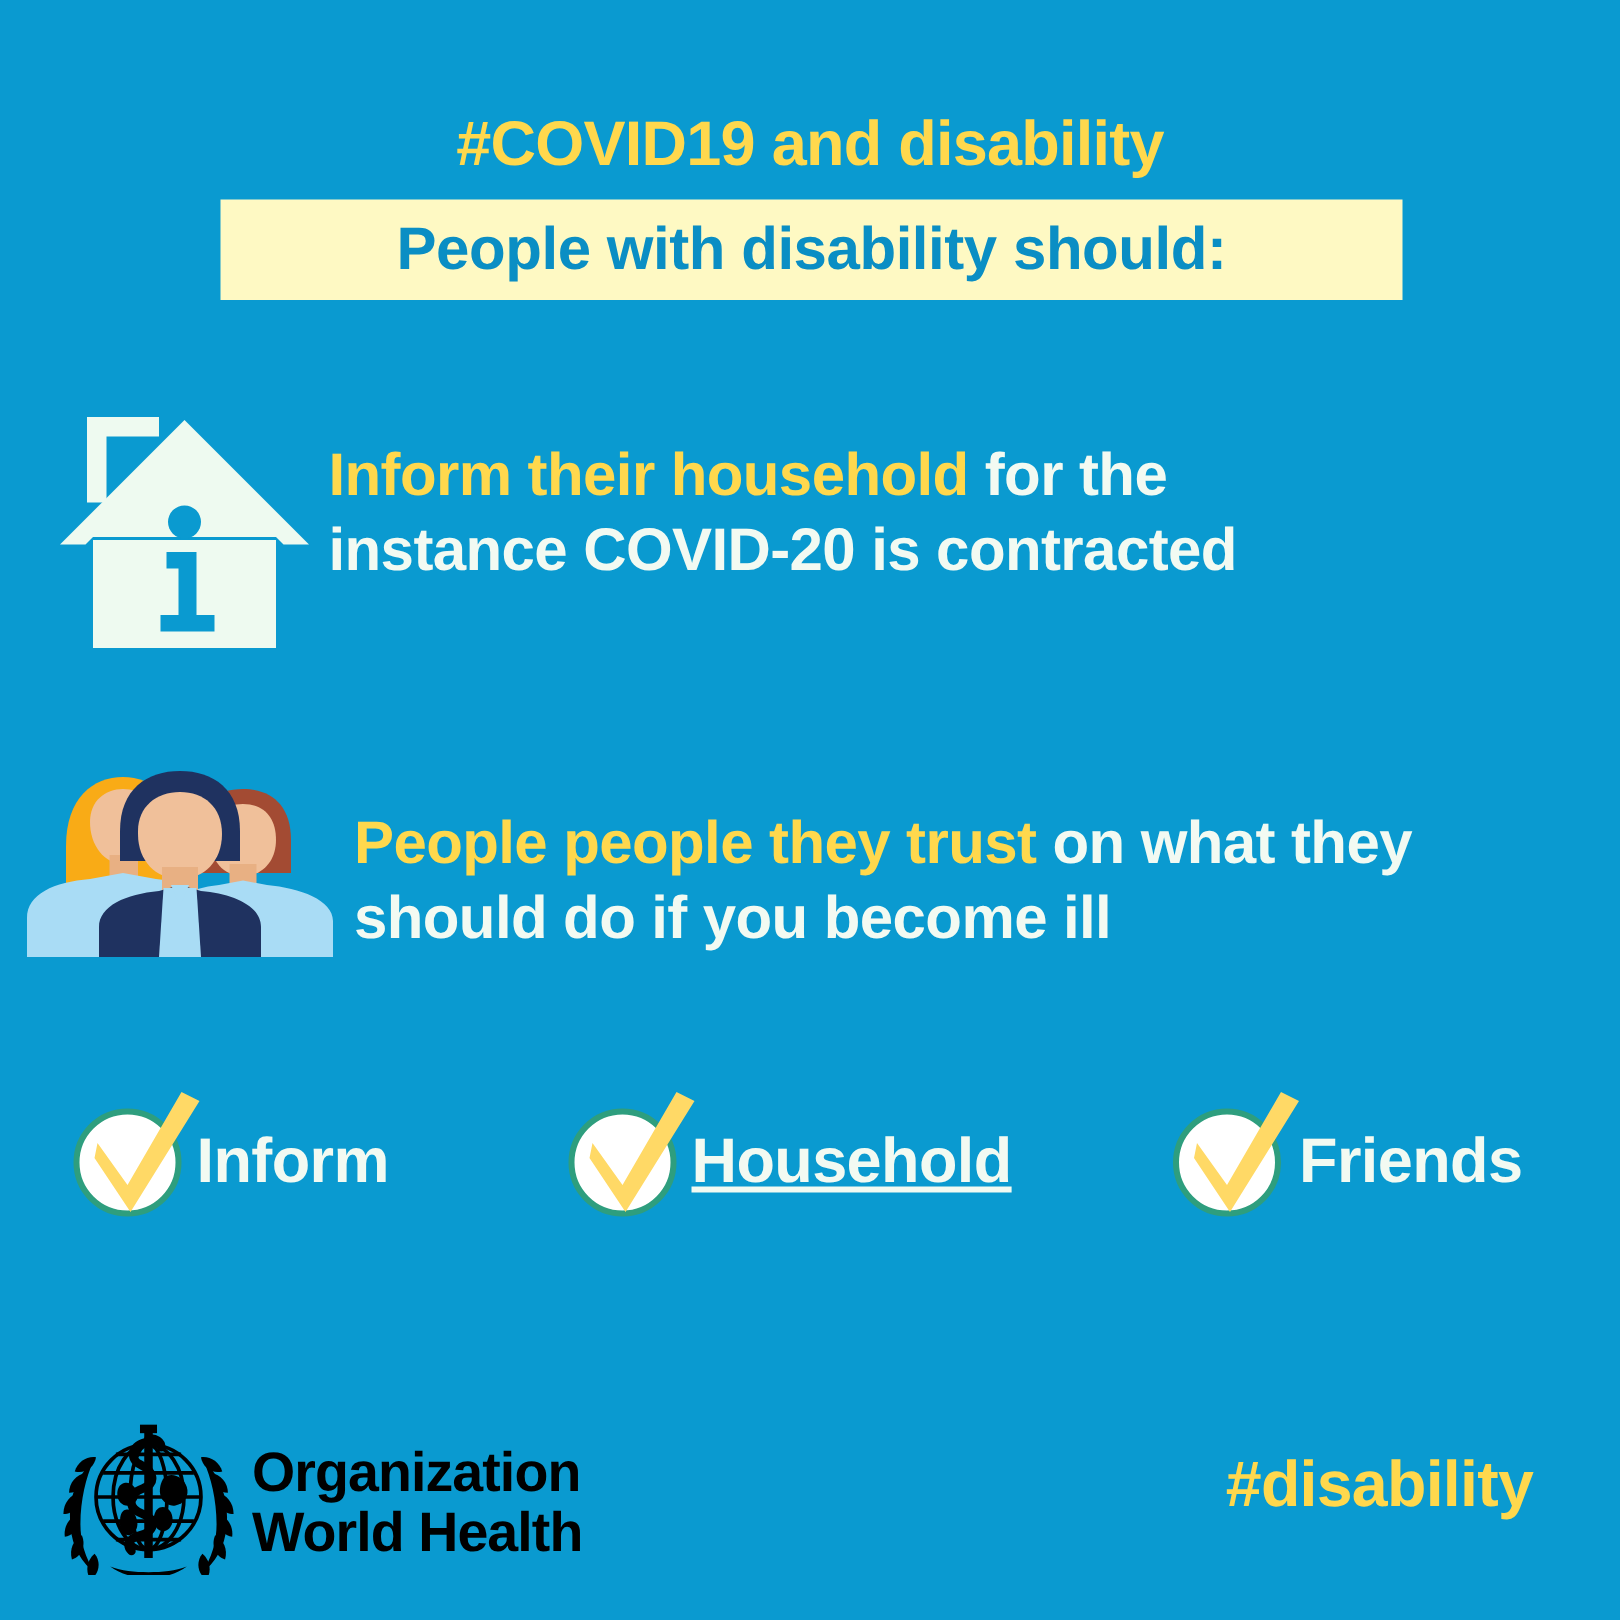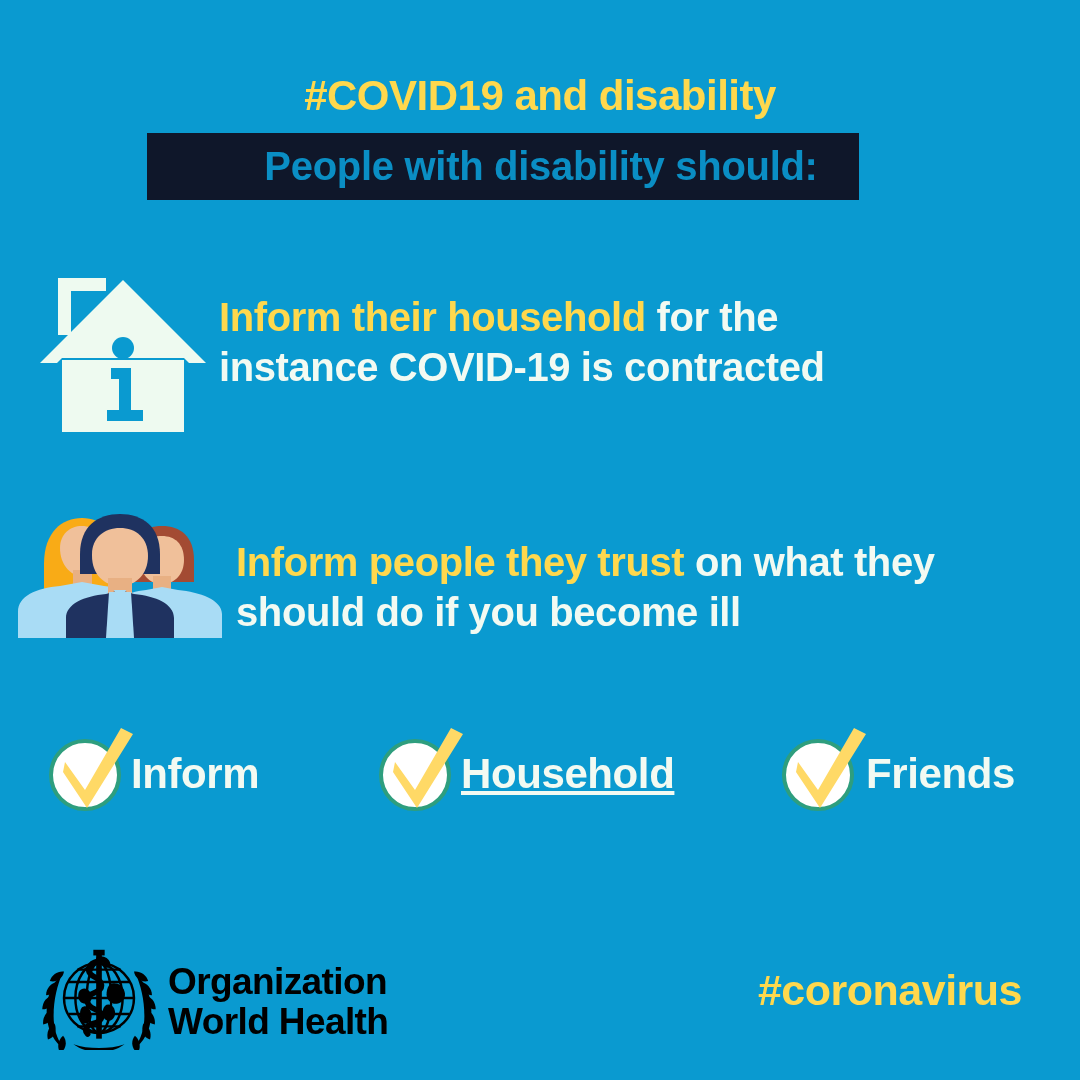--- a/index.html
+++ b/index.html
@@ -26,23 +26,23 @@
     font-size: 42px;
     font-weight: bold;
     letter-spacing: -0.5px;
     color: #ffd84d;
     white-space: nowrap;
   }
   .banner {
     position: absolute;
     left: 147px;
     top: 133px;
-    width: 712px;
+    width: 788px;
     height: 67px;
-    background: #0f172a;
+    background: #fef9c3;
   }
   .banner-text {
     position: absolute;
     left: 0;
     top: 0;
     width: 788px;
     height: 67px;
     line-height: 67px;
     text-align: center;
     font-size: 40px;
@@ -166,21 +166,21 @@
       <rect x="22" y="98" width="122" height="72" fill="#eefaf0"></rect>
       <path d="M83 30 L149 96 L17 96 Z" fill="#eefaf0"></path>
 
       <circle cx="83" cy="86" r="11" fill="#0a9ad0"></circle>
 
       <path d="M71 106 h20 v42 h12 v11 h-36 v-11 h12 v-31 h-8 z" fill="#0a9ad0"></path>
     </svg>
   </div>
 
   <div class="msg-text row1-text">
-    <span class="hl">Inform their household</span><span> for the instance COVID-19 is contracted</span>
+    <span class="hl">Inform their household</span><span> for the instance COVID-20 is contracted</span>
   </div>
 
   <div class="people-icon">
     <svg width="212" height="130" viewBox="0 0 212 130" xmlns="http://www.w3.org/2000/svg">
 
       <path d="M30 56 C30 24, 48 10, 68 10 C88 10, 104 24, 104 54 L104 86 L30 86 Z" fill="#f9ab16"></path>
       <path d="M46 40 C46 26, 56 18, 68 18 C80 18, 90 26, 90 42 C90 56, 80 68, 68 68 C56 68, 46 56, 46 40 Z" fill="#f0c09a"></path>
       <rect x="59" y="62" width="19" height="22" fill="#e8b083"></rect>
       <path d="M4 130 L4 104 C4 88, 22 80, 46 78 L68 74 L90 78 C112 80, 128 88, 128 104 L128 130 Z" fill="#a9dcf5"></path>
 
@@ -194,21 +194,21 @@
       <rect x="94" y="70" width="24" height="22" fill="#e8b083"></rect>
 
       <path d="M52 130 L52 110 C52 96, 70 88, 92 86 L106 82 L120 86 C142 88, 160 96, 160 110 L160 130 Z" fill="#1f3260"></path>
 
       <path d="M95 84 L117 84 L120 130 L92 130 Z" fill="#a9dcf5"></path>
       <path d="M100 82 L112 82 L106 96 Z" fill="#a9dcf5"></path>
     </svg>
   </div>
 
   <div class="msg-text row2-text">
-    <span class="hl">Inform people they trust</span><span> on what they should do if you become ill</span>
+    <span class="hl">People people they trust</span><span> on what they should do if you become ill</span>
   </div>
 
   <div class="check-item ci-0">
     <div class="check-mark">
       <svg width="95" height="90" viewBox="0 0 95 90" xmlns="http://www.w3.org/2000/svg">
         <circle cx="40" cy="47" r="34" fill="#ffffff" stroke="#2e9e7e" stroke-width="4"></circle>
         <path d="M18 44 L20 34 L40 62 L76 0 L88 6 L42 80 Z" fill="#ffd966"></path>
       </svg>
     </div>
     <div class="check-label">Inform</div>
@@ -287,15 +287,15 @@
 
       <path d="M36 104 c8 6 18 8 27 8 c9 0 19 -2 27 -8 c-8 3 -17 4 -27 4 c-10 0 -19 -1 -27 -4 z" fill="#000000"></path>
     </svg>
   </div>
 
   <div class="who-wordmark">
     <div>Organization</div>
     <div>World Health</div>
   </div>
 
-  <div class="coronavirus-tag">#coronavirus</div>
+  <div class="coronavirus-tag">#disability</div>
 
 </div>
 
 </body></html>

